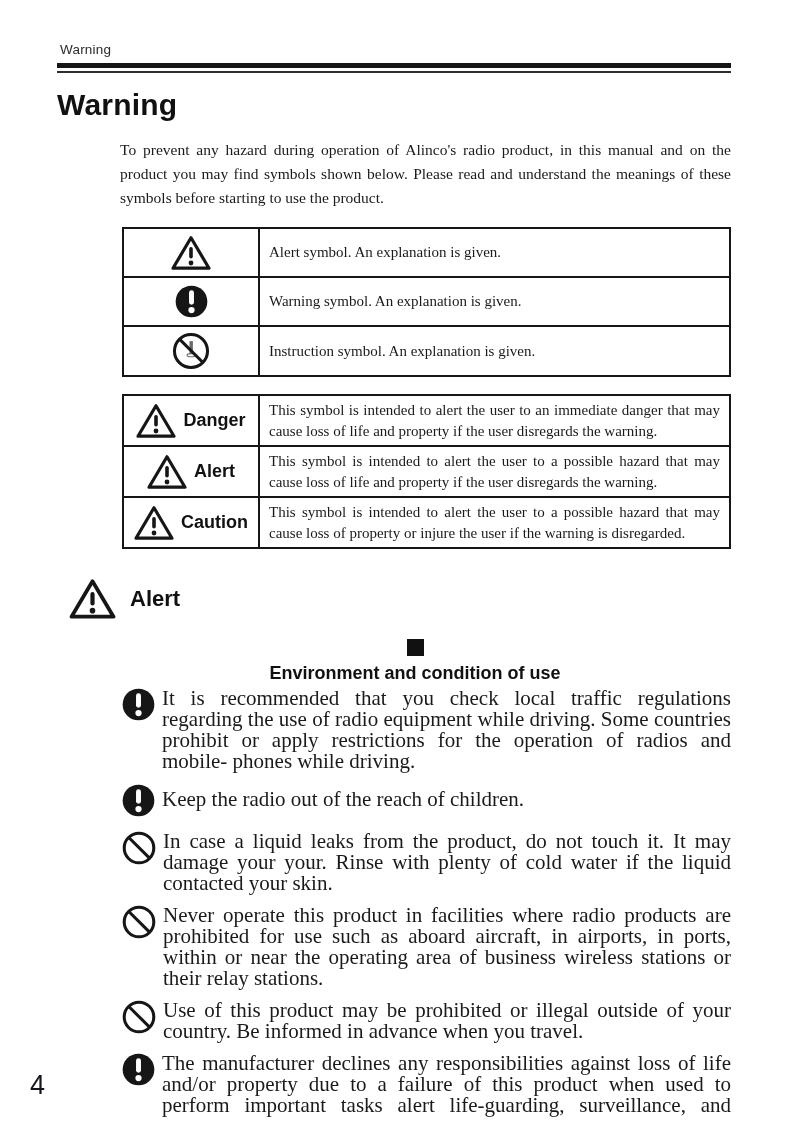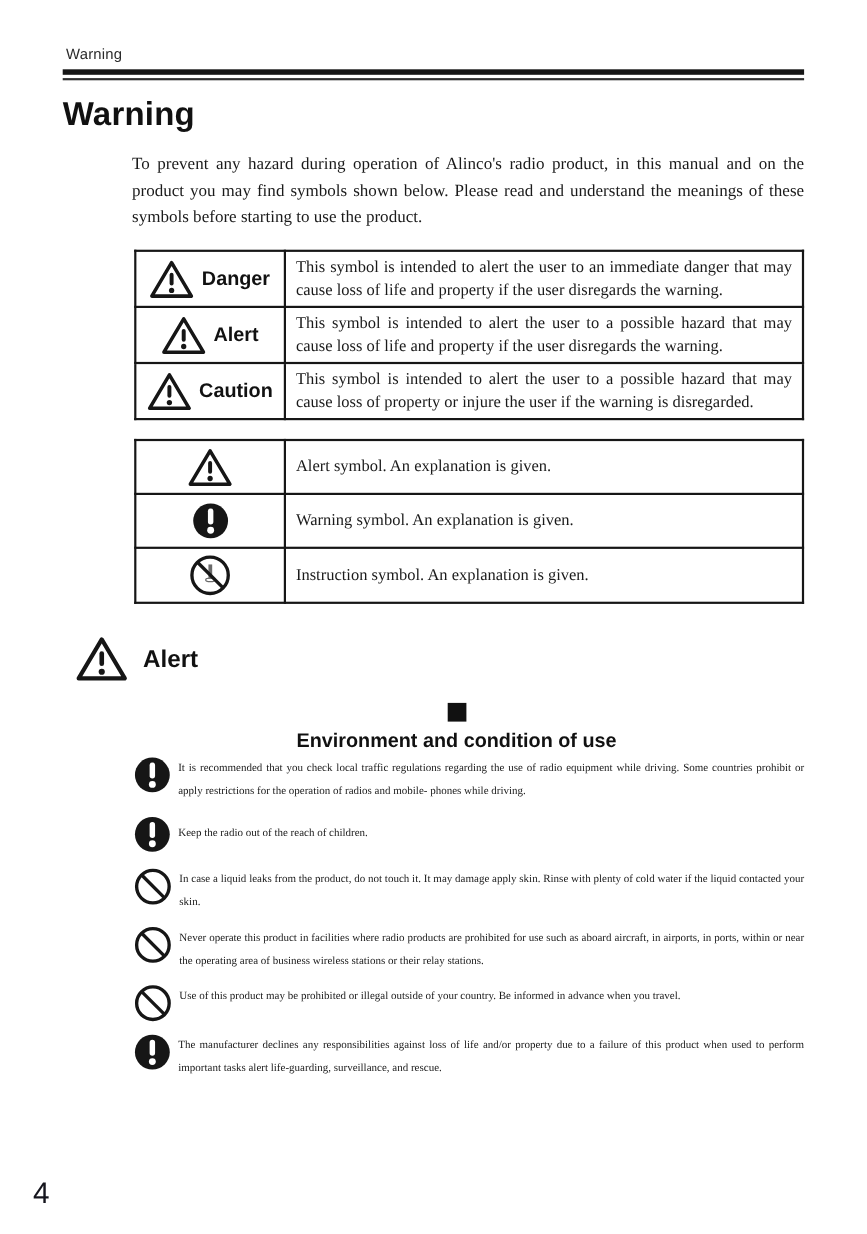--- a/index.html
+++ b/index.html
@@ -77,21 +77,21 @@
     font-family: "Liberation Sans", sans-serif;
     font-weight: 700; font-size: 18px; color: #111;
   }
 
   
   .items { margin-left: 65px; margin-top: 4px; }
   .notice-item { display: flex; align-items: flex-start; gap: 7px; margin-top: 9px; }
   .notice-item .item-icon { flex: 0 0 auto; margin-top: 0px; }
   .notice-item .item-text {
     flex: 1 1 auto;
-    font-size: 10px; line-height: 21px; text-align: justify;
+    font-size: 21px; line-height: 21px; text-align: justify;
   }
   .notice-item.single .item-text { padding-top: 5px; }
 
   svg { display: block; }
 
   
   .page-number {
     position: absolute; left: 30px; bottom: 21px;
     font-family: "Liberation Sans", sans-serif;
     font-size: 27px; color: #15151d;
@@ -104,70 +104,20 @@
 
   <div class="running-header">
     <div class="label">Warning</div>
     <div class="rule-thick"></div>
     <div class="rule-thin"></div>
   </div>
 
   <h1 class="page-title">Warning</h1>
 
   <p class="intro">To prevent any hazard during operation of Alinco's radio product, in this manual and on the product you may find symbols shown below.  Please read and understand the meanings of these symbols before starting to use the product.</p>
-
-  <table class="sym">
-    <tbody>
-        <tr>
-      <td class="icon-cell">
-        <div class="icon-label-wrap">
-          <span class="icon-slot">
-                <svg width="40" height="36" viewBox="0 0 100 90" aria-hidden="true">
-    <path d="M50 7 L95 83 L5 83 Z" fill="none" stroke="#161616" stroke-width="8" stroke-linejoin="round"></path>
-    <rect x="45.5" y="30" width="9" height="29" rx="4.5" fill="#161616"></rect>
-    <circle cx="50" cy="70" r="6" fill="#161616"></circle>
-  </svg>
-              </span>
-          <span class="sym-label">Danger</span>
-        </div>
-      </td>
-      <td class="desc-cell">This symbol is intended to alert the user to an immediate danger that may cause loss of life and property if the user disregards the warning.</td>
-    </tr>
-    <tr>
-      <td class="icon-cell">
-        <div class="icon-label-wrap">
-          <span class="icon-slot">
-                <svg width="40" height="36" viewBox="0 0 100 90" aria-hidden="true">
-    <path d="M50 7 L95 83 L5 83 Z" fill="none" stroke="#161616" stroke-width="8" stroke-linejoin="round"></path>
-    <rect x="45.5" y="30" width="9" height="29" rx="4.5" fill="#161616"></rect>
-    <circle cx="50" cy="70" r="6" fill="#161616"></circle>
-  </svg>
-              </span>
-          <span class="sym-label">Alert</span>
-        </div>
-      </td>
-      <td class="desc-cell">This symbol is intended to alert the user to a possible hazard that may cause loss of life and property if the user disregards the warning.</td>
-    </tr>
-    <tr>
-      <td class="icon-cell">
-        <div class="icon-label-wrap">
-          <span class="icon-slot">
-                <svg width="40" height="36" viewBox="0 0 100 90" aria-hidden="true">
-    <path d="M50 7 L95 83 L5 83 Z" fill="none" stroke="#161616" stroke-width="8" stroke-linejoin="round"></path>
-    <rect x="45.5" y="30" width="9" height="29" rx="4.5" fill="#161616"></rect>
-    <circle cx="50" cy="70" r="6" fill="#161616"></circle>
-  </svg>
-              </span>
-          <span class="sym-label">Caution</span>
-        </div>
-      </td>
-      <td class="desc-cell">This symbol is intended to alert the user to a possible hazard that may cause loss of property or injure the user if the warning is disregarded.</td>
-    </tr>
-  </tbody>
-    </table>
 
   <table class="sym">
     <tbody>
         <tr>
       <td class="icon-cell" style="height:49px">
         <div class="icon-label-wrap">
           <span class="icon-slot">
                 <svg width="40" height="36" viewBox="0 0 100 90" aria-hidden="true">
     <path d="M50 7 L95 83 L5 83 Z" fill="none" stroke="#161616" stroke-width="8" stroke-linejoin="round"></path>
     <rect x="45.5" y="30" width="9" height="29" rx="4.5" fill="#161616"></rect>
@@ -203,20 +153,70 @@
     <line x1="21" y1="20" x2="80" y2="79" stroke="#161616" stroke-width="8"></line>
   </svg>
               </span>
         </div>
       </td>
       <td class="desc-cell">Instruction symbol.  An explanation is given.</td>
     </tr>
   </tbody>
     </table>
 
+  <table class="sym">
+    <tbody>
+        <tr>
+      <td class="icon-cell">
+        <div class="icon-label-wrap">
+          <span class="icon-slot">
+                <svg width="40" height="36" viewBox="0 0 100 90" aria-hidden="true">
+    <path d="M50 7 L95 83 L5 83 Z" fill="none" stroke="#161616" stroke-width="8" stroke-linejoin="round"></path>
+    <rect x="45.5" y="30" width="9" height="29" rx="4.5" fill="#161616"></rect>
+    <circle cx="50" cy="70" r="6" fill="#161616"></circle>
+  </svg>
+              </span>
+          <span class="sym-label">Danger</span>
+        </div>
+      </td>
+      <td class="desc-cell">This symbol is intended to alert the user to an immediate danger that may cause loss of life and property if the user disregards the warning.</td>
+    </tr>
+    <tr>
+      <td class="icon-cell">
+        <div class="icon-label-wrap">
+          <span class="icon-slot">
+                <svg width="40" height="36" viewBox="0 0 100 90" aria-hidden="true">
+    <path d="M50 7 L95 83 L5 83 Z" fill="none" stroke="#161616" stroke-width="8" stroke-linejoin="round"></path>
+    <rect x="45.5" y="30" width="9" height="29" rx="4.5" fill="#161616"></rect>
+    <circle cx="50" cy="70" r="6" fill="#161616"></circle>
+  </svg>
+              </span>
+          <span class="sym-label">Alert</span>
+        </div>
+      </td>
+      <td class="desc-cell">This symbol is intended to alert the user to a possible hazard that may cause loss of life and property if the user disregards the warning.</td>
+    </tr>
+    <tr>
+      <td class="icon-cell">
+        <div class="icon-label-wrap">
+          <span class="icon-slot">
+                <svg width="40" height="36" viewBox="0 0 100 90" aria-hidden="true">
+    <path d="M50 7 L95 83 L5 83 Z" fill="none" stroke="#161616" stroke-width="8" stroke-linejoin="round"></path>
+    <rect x="45.5" y="30" width="9" height="29" rx="4.5" fill="#161616"></rect>
+    <circle cx="50" cy="70" r="6" fill="#161616"></circle>
+  </svg>
+              </span>
+          <span class="sym-label">Caution</span>
+        </div>
+      </td>
+      <td class="desc-cell">This symbol is intended to alert the user to a possible hazard that may cause loss of property or injure the user if the warning is disregarded.</td>
+    </tr>
+  </tbody>
+    </table>
+
   <div class="alert-heading">
     <span class="icon-slot">
         <svg width="47" height="42" viewBox="0 0 100 90" aria-hidden="true">
     <path d="M50 7 L95 83 L5 83 Z" fill="none" stroke="#161616" stroke-width="8" stroke-linejoin="round"></path>
     <rect x="45.5" y="30" width="9" height="29" rx="4.5" fill="#161616"></rect>
     <circle cx="50" cy="70" r="6" fill="#161616"></circle>
   </svg>
       </span>
     <span class="txt">Alert</span>
   </div>
@@ -247,21 +247,21 @@
         </span>
       <div class="item-text">Keep the radio out of the reach of children.</div>
     </div>
     <div class="notice-item" style="margin-top:14px">
       <span class="item-icon icon-slot">
           <svg width="34" height="34" viewBox="0 0 100 100" aria-hidden="true">
     <circle cx="50" cy="50" r="43.5" fill="none" stroke="#161616" stroke-width="9"></circle>
     <line x1="20" y1="19" x2="81" y2="80" stroke="#161616" stroke-width="9"></line>
   </svg>
         </span>
-      <div class="item-text">In case a liquid leaks from the product, do not touch it.  It may damage apply skin.  Rinse with plenty of cold water if the liquid contacted your skin.</div>
+      <div class="item-text">In case a liquid leaks from the product, do not touch it.  It may damage your your.  Rinse with plenty of cold water if the liquid contacted your skin.</div>
     </div>
     <div class="notice-item" style="margin-top:11px">
       <span class="item-icon icon-slot">
           <svg width="34" height="34" viewBox="0 0 100 100" aria-hidden="true">
     <circle cx="50" cy="50" r="43.5" fill="none" stroke="#161616" stroke-width="9"></circle>
     <line x1="20" y1="19" x2="81" y2="80" stroke="#161616" stroke-width="9"></line>
   </svg>
         </span>
       <div class="item-text">Never operate this product in facilities where radio products are prohibited for use such as aboard aircraft, in airports, in ports, within or near the operating area of business wireless stations or their relay stations.</div>
     </div>

